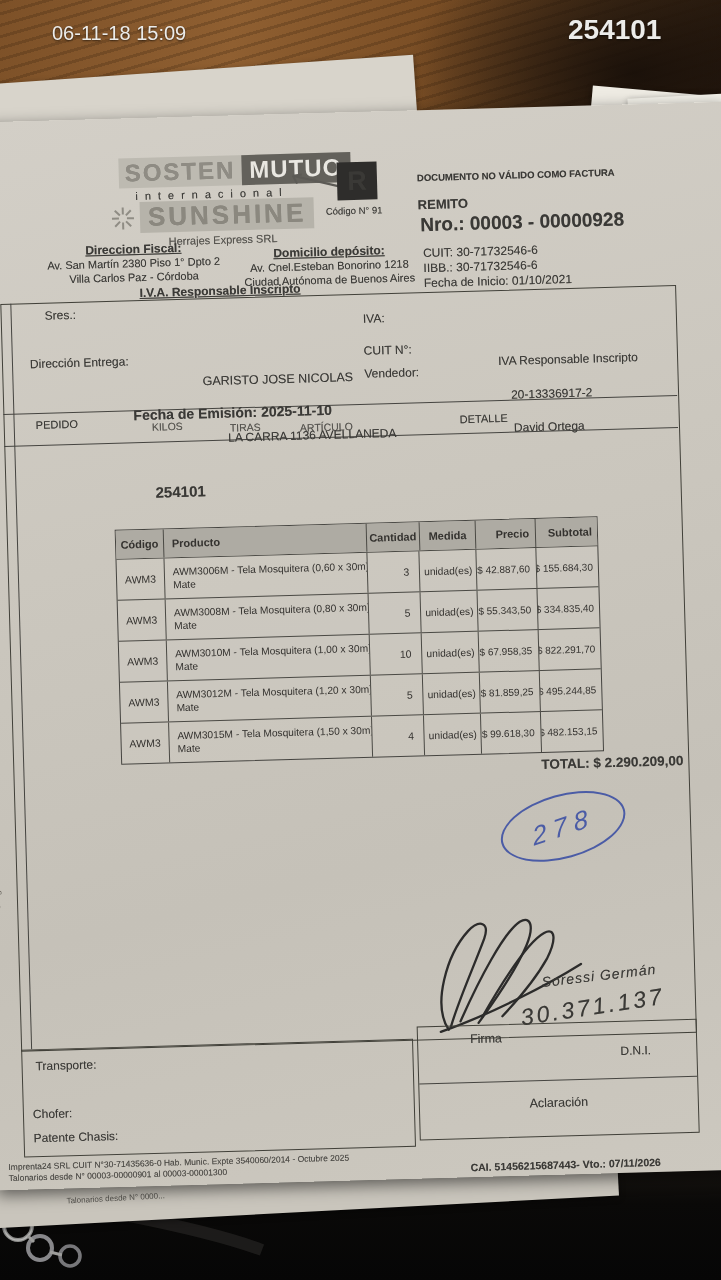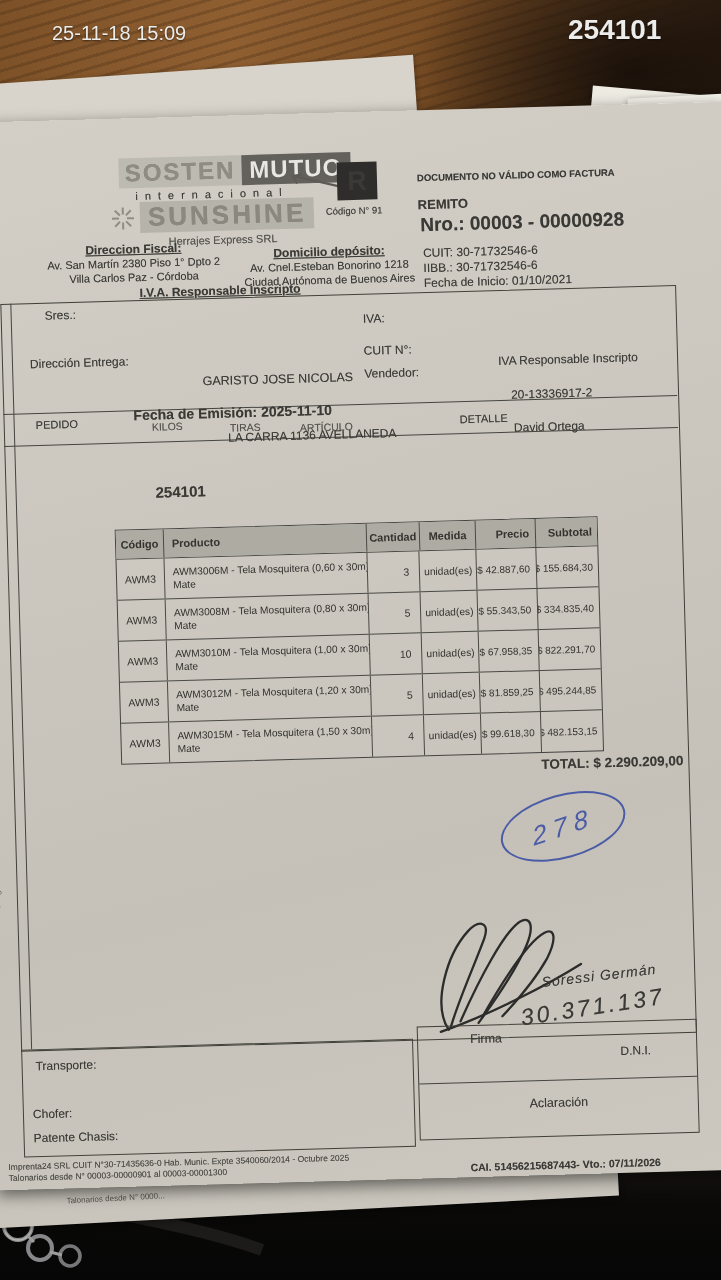--- a/index.html
+++ b/index.html
@@ -262,16 +262,16 @@
       <span class="t" style="left:202px;top:22px;font-size:12px;">D.N.I.</span>
       <div class="line-h" style="left:0;top:56px;width:278px;"></div>
       <div class="t ctr" style="left:0;top:72px;width:278px;font-size:12.5px;">Aclaración</div>
     </div>
 
     <span class="t" style="left:12px;top:1040px;font-size:8.5px;color:#4c4a46;">Imprenta24 SRL CUIT N°30-71435636-0 Hab. Munic. Expte 3540060/2014 - Octubre 2025</span>
     <span class="t" style="left:12px;top:1051px;font-size:8.5px;color:#4c4a46;">Talonarios desde N° 00003-00000901 al 00003-00001300</span>
     <span class="t b" style="left:474px;top:1052px;font-size:10.5px;">CAI. 51456215687443-  Vto.: 07/11/2026</span>
   </div>
 
-  <span class="abs cam" style="left:52px;top:22px;font-size:20px;">25-11-18 15:09</span>
+  <span class="abs cam" style="left:52px;top:22px;font-size:20px;">06-11-18 15:09</span>
   <span class="abs cam b" style="left:568px;top:14px;font-size:28px;">254101</span>
 
 </div>
 
 </body></html>

